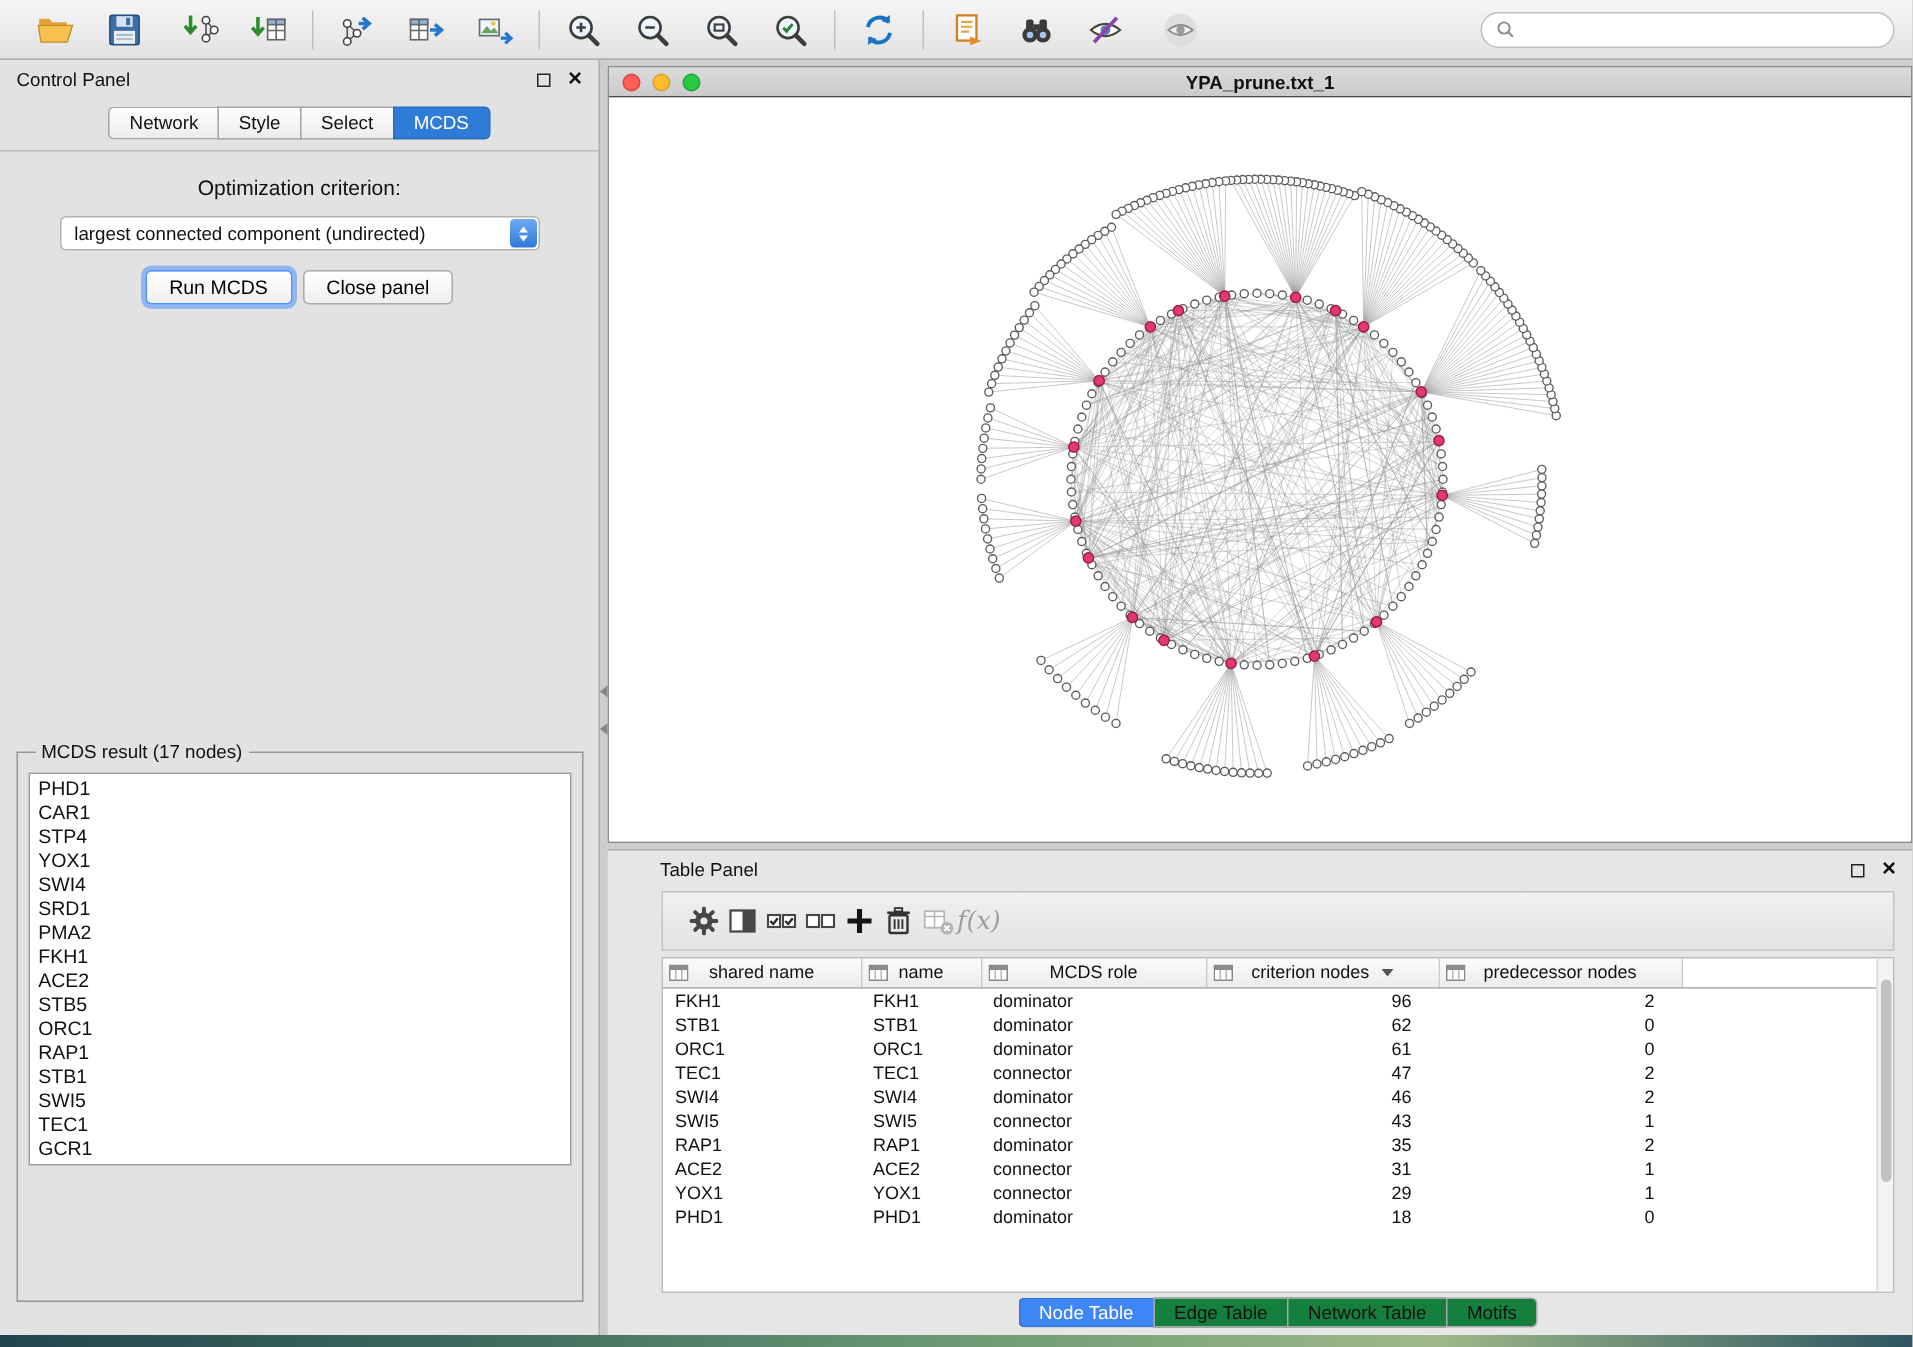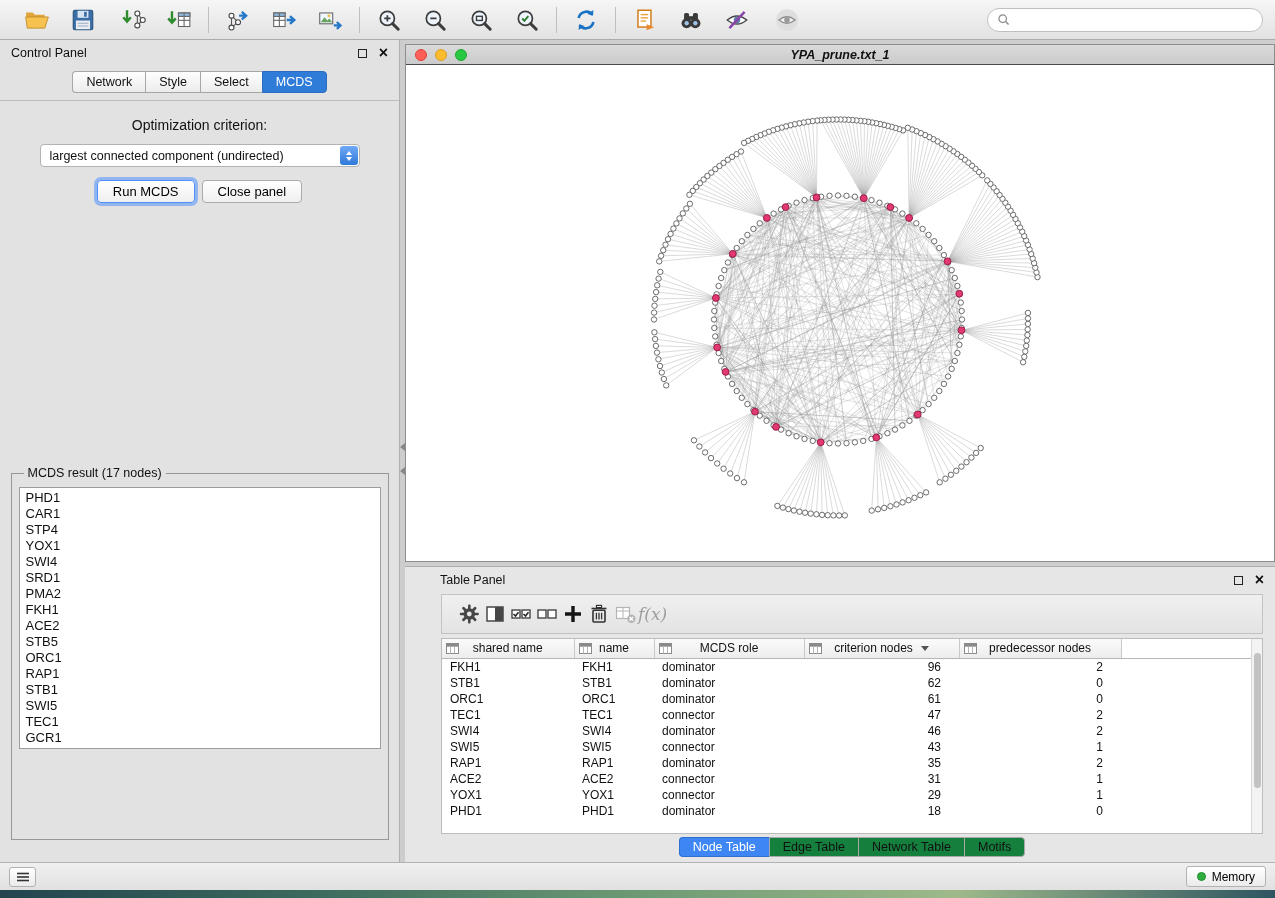--- a/index.html
+++ b/index.html
@@ -58,21 +58,21 @@
   .list-item { font-size:13px; line-height:16px; padding:0 6px; cursor:default; }
 
   
   .splitter { width:5px; flex:none; background:#cdcdcd; position:relative; }
   .splitter .tri { position:absolute; left:0; width:0; height:0; border-top:4px solid transparent;
                    border-bottom:4px solid transparent; border-right:5px solid #878787; }
 
   
   .right-col { flex:1; display:flex; flex-direction:column; background:#cecece; padding-top:4px; min-width:0; }
 
-  .network-window { height:518px; flex:none; display:flex; flex-direction:column; border:1px solid #8d8d8d;font-style:italic; }
+  .network-window { height:518px; flex:none; display:flex; flex-direction:column; border:1px solid #8d8d8d; }
   .titlebar { height:20px; flex:none; background:linear-gradient(#dadada,#cbcbcb); border-bottom:1px solid #4a4a4a;
               display:flex; align-items:center; padding:0 9px; position:relative; }
   .lights { display:flex; gap:8px; z-index:2; }
   .light { width:12px; height:12px; border-radius:50%; cursor:pointer; }
   .light.red { background:#ff5f57; border:1px solid #df423c; }
   .light.yellow { background:#febb2e; border:1px solid #d99f22; }
   .light.green { background:#28c840; border:1px solid #1ea833; }
   .win-title { position:absolute; left:0; right:0; text-align:center; font-size:12.5px; font-weight:bold; }
   .net-canvas { flex:1; background:#fff; position:relative; }
   .net-canvas svg { position:absolute; inset:0; width:100%; height:100%; }
@@ -1438,27 +1438,14 @@
         <div class="tp-tabs">
           <span class="tp-tab selected">Node Table</span>
           <span class="tp-tab">Edge Table</span>
           <span class="tp-tab">Network Table</span>
           <span class="tp-tab">Motifs</span>
         </div>
       </div>
     </div>
   </div>
 
-  <div class="statusbar">
-    <button class="menu-btn">
-      <svg viewBox="0 0 14 10" width="14" height="10">
-        <line x1="1" y1="1.5" x2="13" y2="1.5" stroke="#333" stroke-width="1.6"></line>
-        <line x1="1" y1="5" x2="13" y2="5" stroke="#333" stroke-width="1.6"></line>
-        <line x1="1" y1="8.5" x2="13" y2="8.5" stroke="#333" stroke-width="1.6"></line>
-      </svg>
-    </button>
-    <button class="memory-btn">
-      <span class="mem-dot"></span>
-      <span>Memory</span>
-    </button>
-  </div>
   <div class="wallpaper"></div>
 </div>
 
 </body></html>

